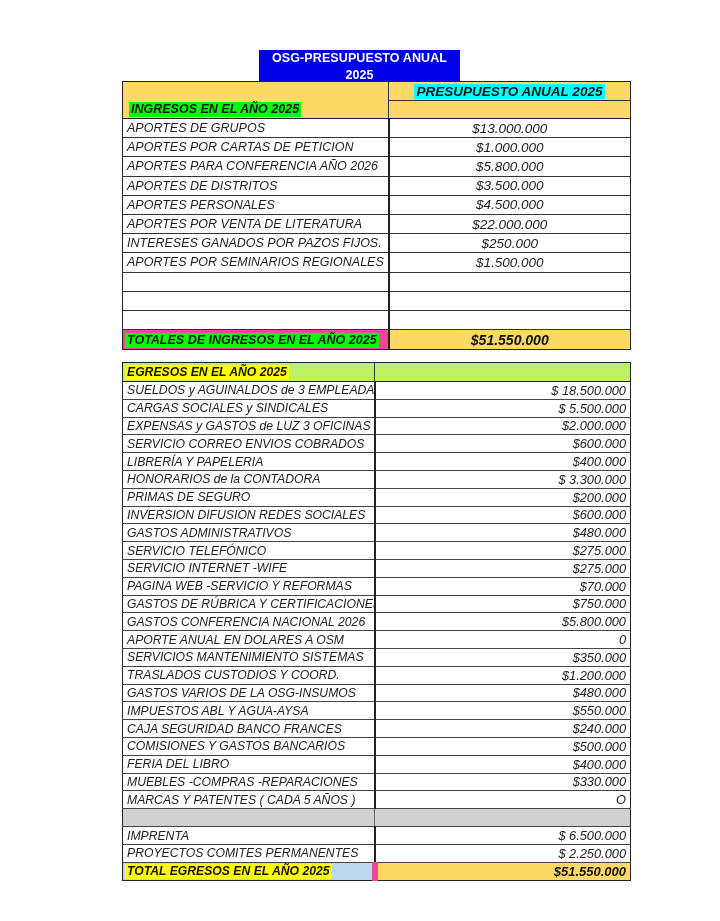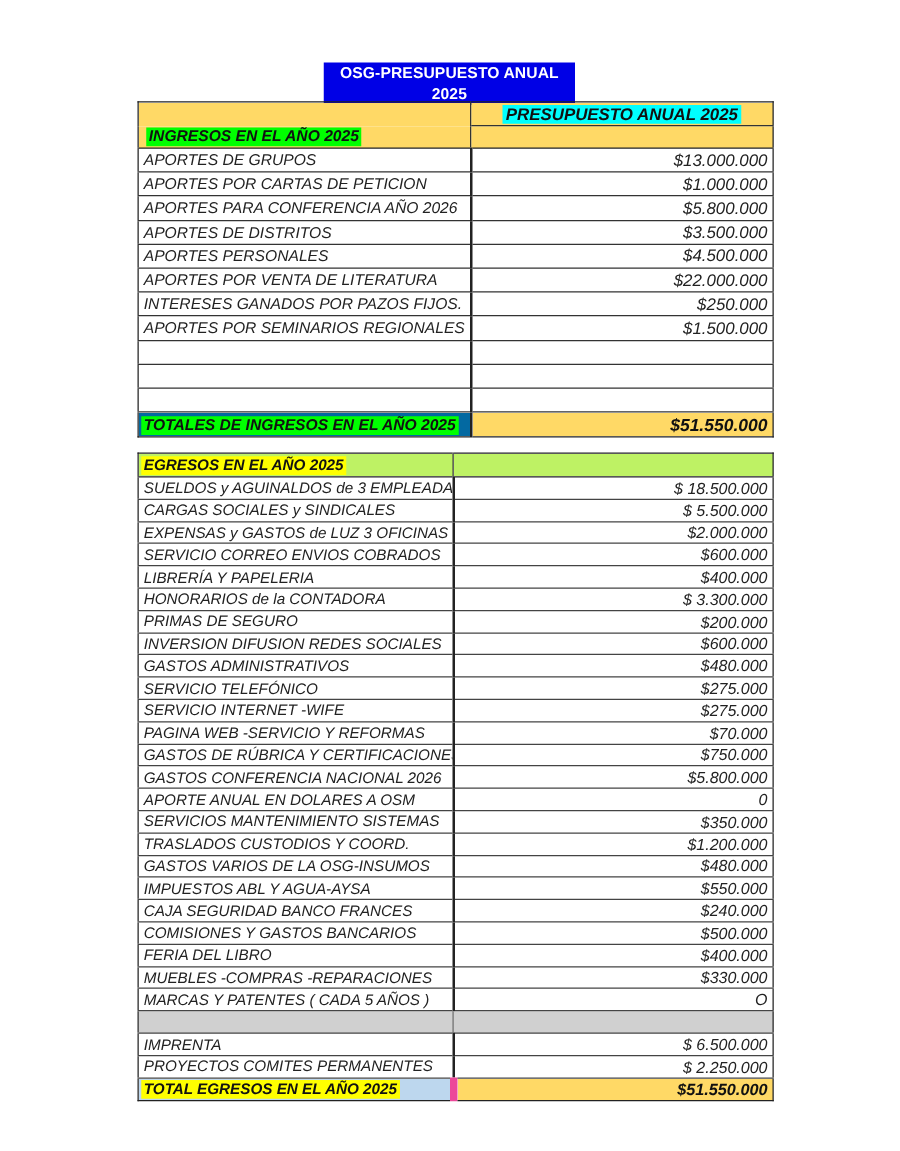--- a/index.html
+++ b/index.html
@@ -26,39 +26,40 @@
       font-weight: bold;
       font-size: 12.5px;
       line-height: 17px;
       text-align: center;
       letter-spacing: 0.1px;
     }
     table {
       position: absolute;
       border-collapse: collapse;
       table-layout: fixed;
+      margin-left: 12px;
     }
     td {
       padding: 0 4px;
       overflow: hidden;
       white-space: nowrap;
       font-style: italic;
       font-size: 12.5px;
       color: #222;
       box-sizing: border-box;
     }
     
     #ingresos {
       left: 110px;
       top: 81px;
       width: 508px;
       border: 1.5px solid #222;
     }
     #ingresos td.lbl { width: 266px; border-right: 2px solid #222; }
-    #ingresos td.val { width: 242px; text-align: right; font-size: 13.5px; }
+    #ingresos td.val { width: 242px; text-align: center; font-size: 13.5px; }
     #ingresos tr.row td { height: 19.2px; border-bottom: 1px solid #333; }
     #ingresos tr.head1 td {
       background: #ffd966;
       height: 19px;
       border-bottom: none;
     }
     #ingresos tr.head1 td.lbl { border-right: 1px solid #333; }
     #ingresos tr.head1 td.val { border-bottom: 1px solid #333; text-align: center; }
     #ingresos tr.head2 td {
       background: #ffd966;
@@ -84,21 +85,21 @@
       font-weight: bold;
       font-style: italic;
       color: #111;
       padding: 0 2px 1px 2px;
     }
     #ingresos tr.total td {
       height: 20px;
       border-top: 1.5px solid #222;
     }
     #ingresos tr.total td.lbl {
-      background: #0369a1;
+      background: #ec4899;
       padding-left: 2px;
       border-right: 2px solid #222;
     }
     #ingresos tr.total td.val {
       background: #ffd966;
       font-weight: bold;
       font-size: 14px;
       color: #111;
     }
     

